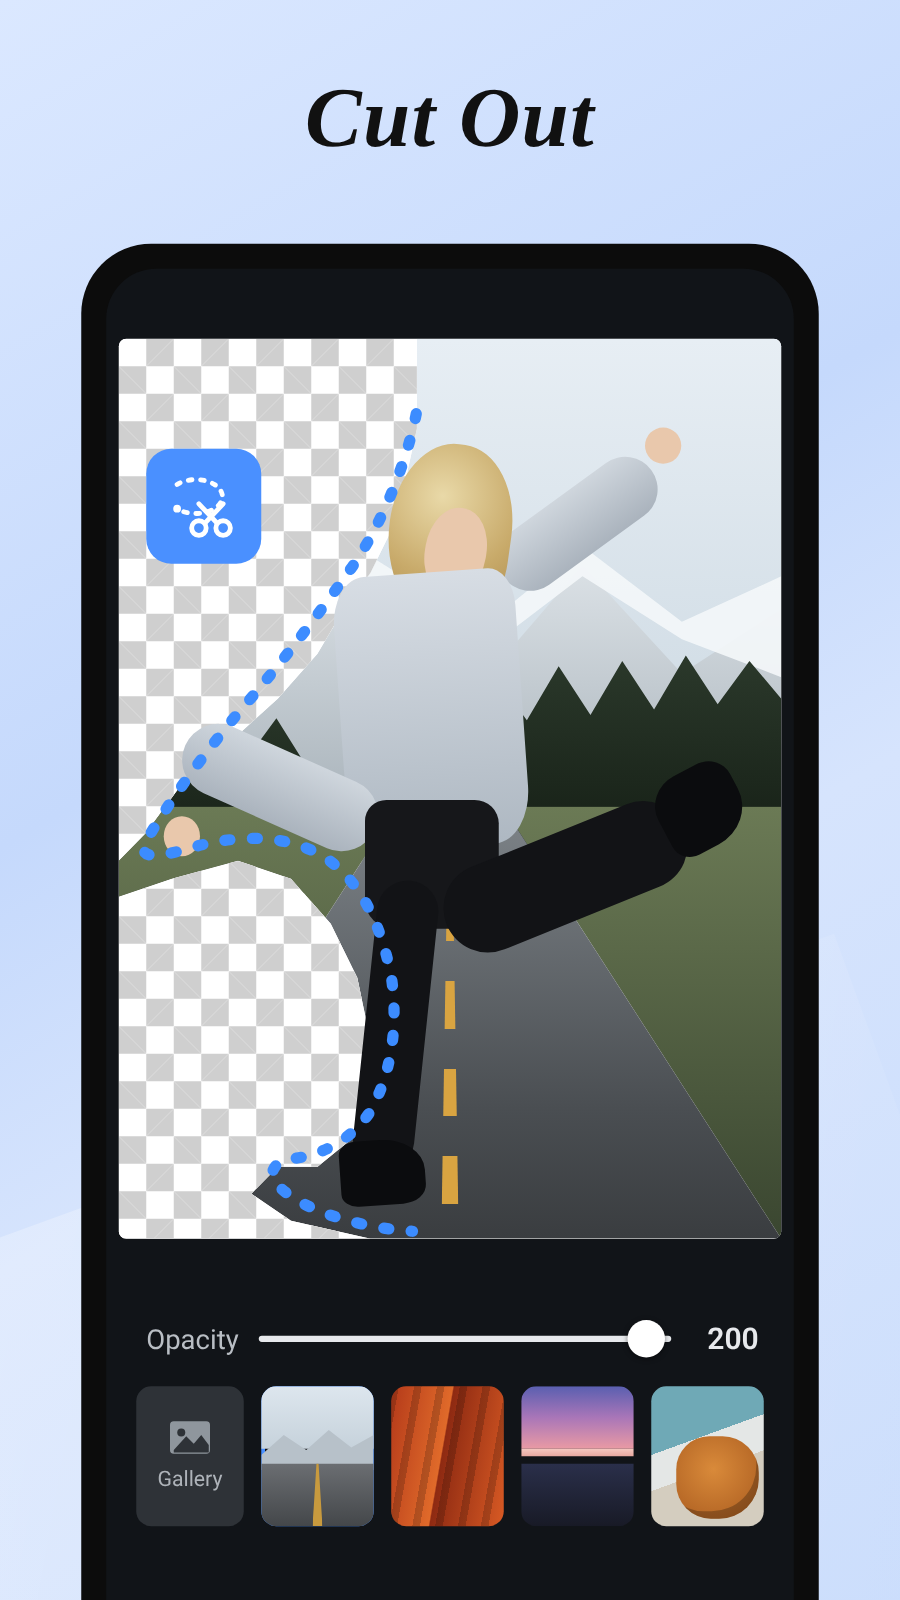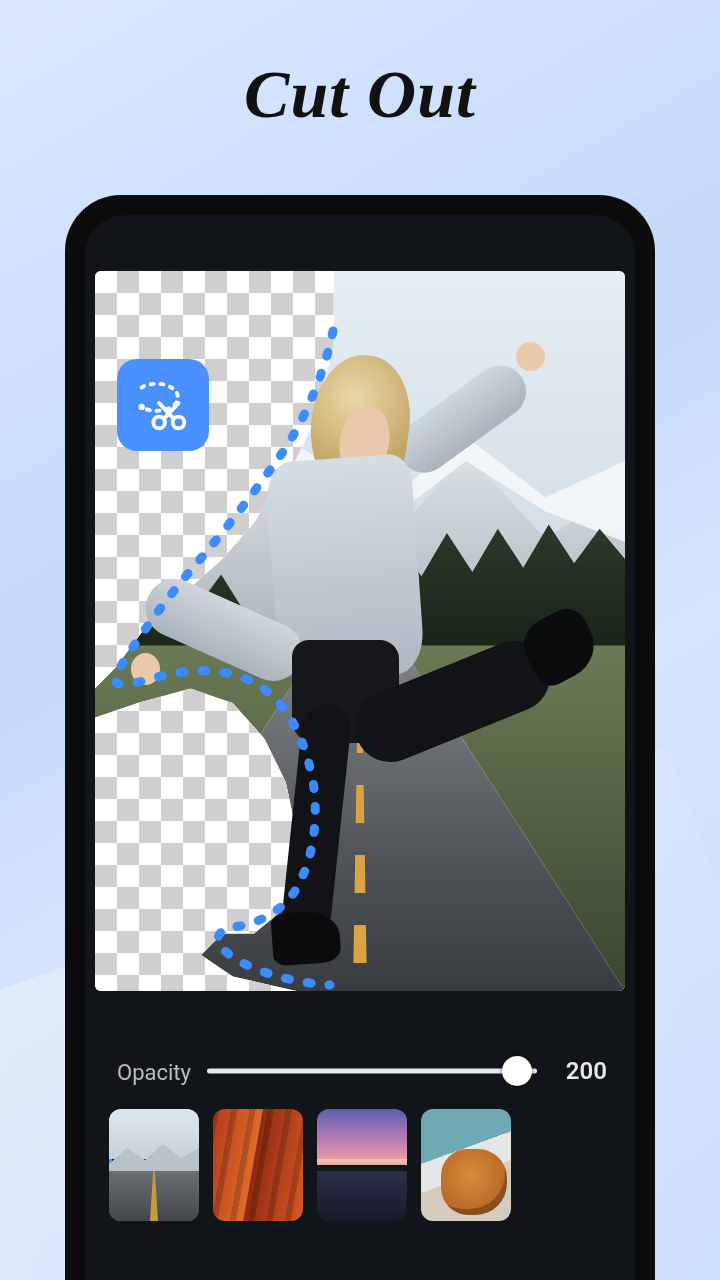--- a/index.html
+++ b/index.html
@@ -299,20 +299,28 @@
     <div class="opacity-row">
       <span class="opacity-label">Opacity</span>
       <div class="slider">
         <div class="slider-track"></div>
         <div class="slider-thumb" style="left:94%;"></div>
       </div>
       <span class="opacity-value">200</span>
     </div>
 
     <div class="thumbs">
+      <div class="gallery-btn">
+        <svg viewBox="0 0 34 28">
+          <rect x="1" y="1" width="32" height="26" rx="3" fill="#8f969d"></rect>
+          <circle cx="10" cy="10" r="3.2" fill="#2e3237"></circle>
+          <path d="M4 24 L14 13 L20 19 L26 12 L32 20 V26 H4 Z" fill="#2e3237"></path>
+        </svg>
+        <span>Gallery</span>
+      </div>
       <div class="thumb t-road selected">
         <div class="mini-sky"></div>
           <div class="mini-mtn"></div>
           <div class="mini-ground"></div>
       </div>
       <div class="thumb t-canyon"></div>
       <div class="thumb t-sunset">
         <div class="mini-sky"></div>
           <div class="mini-ground"></div>
       </div>

